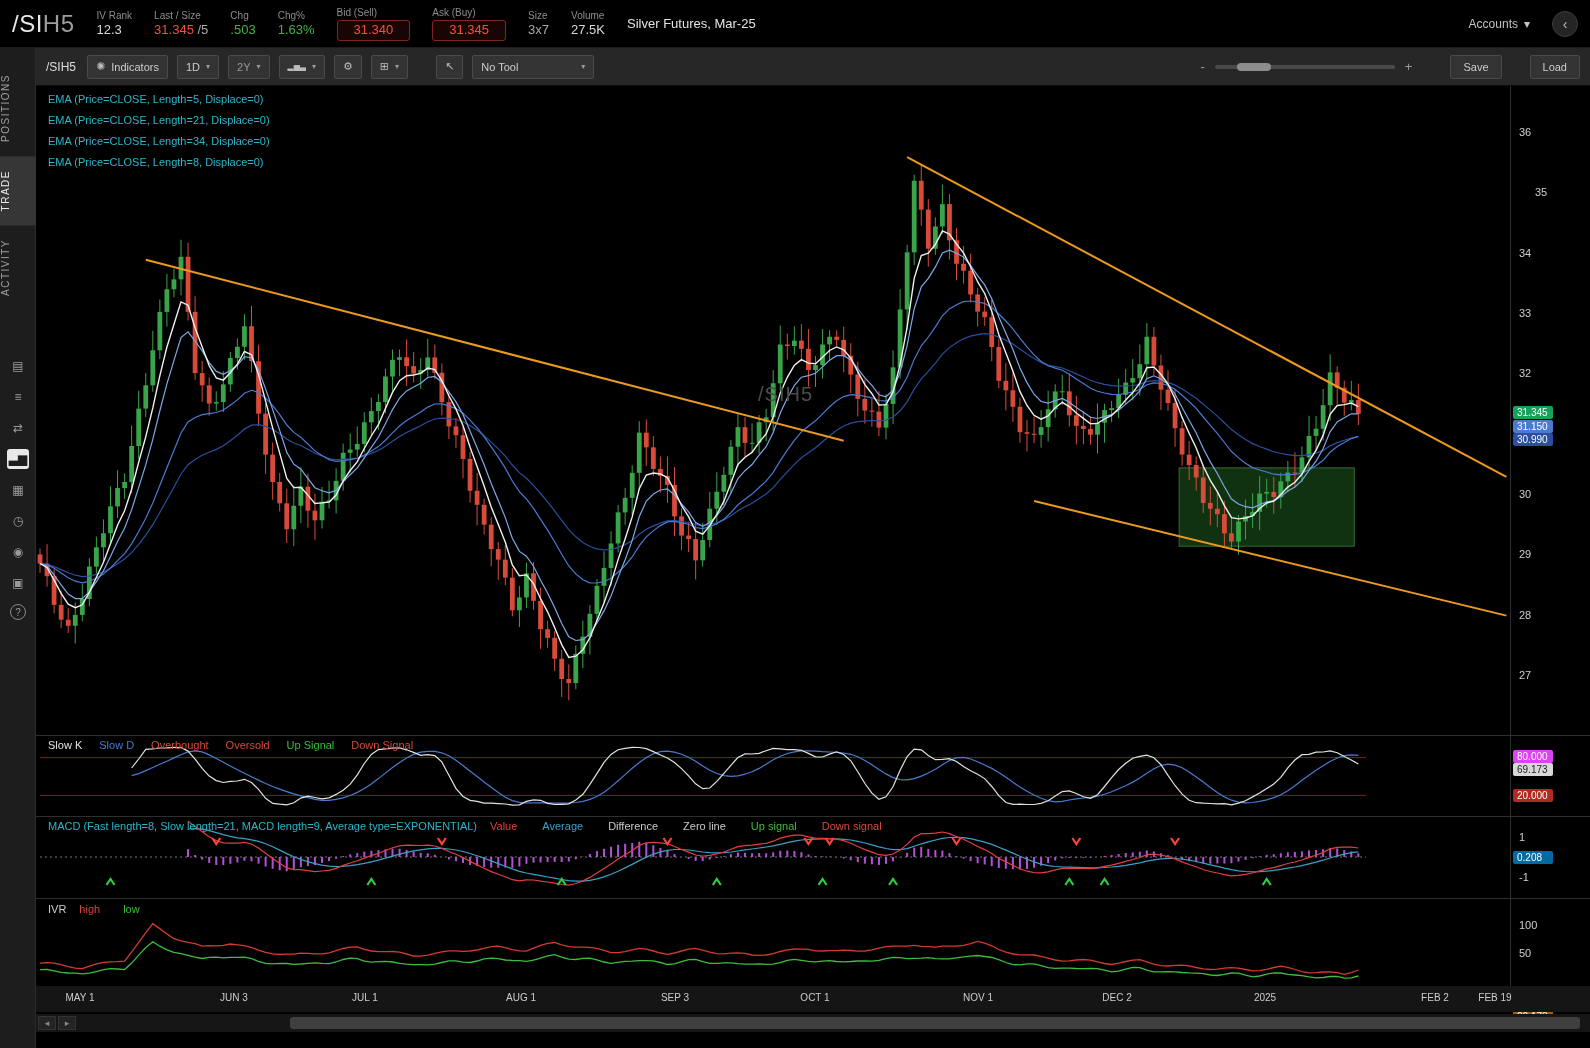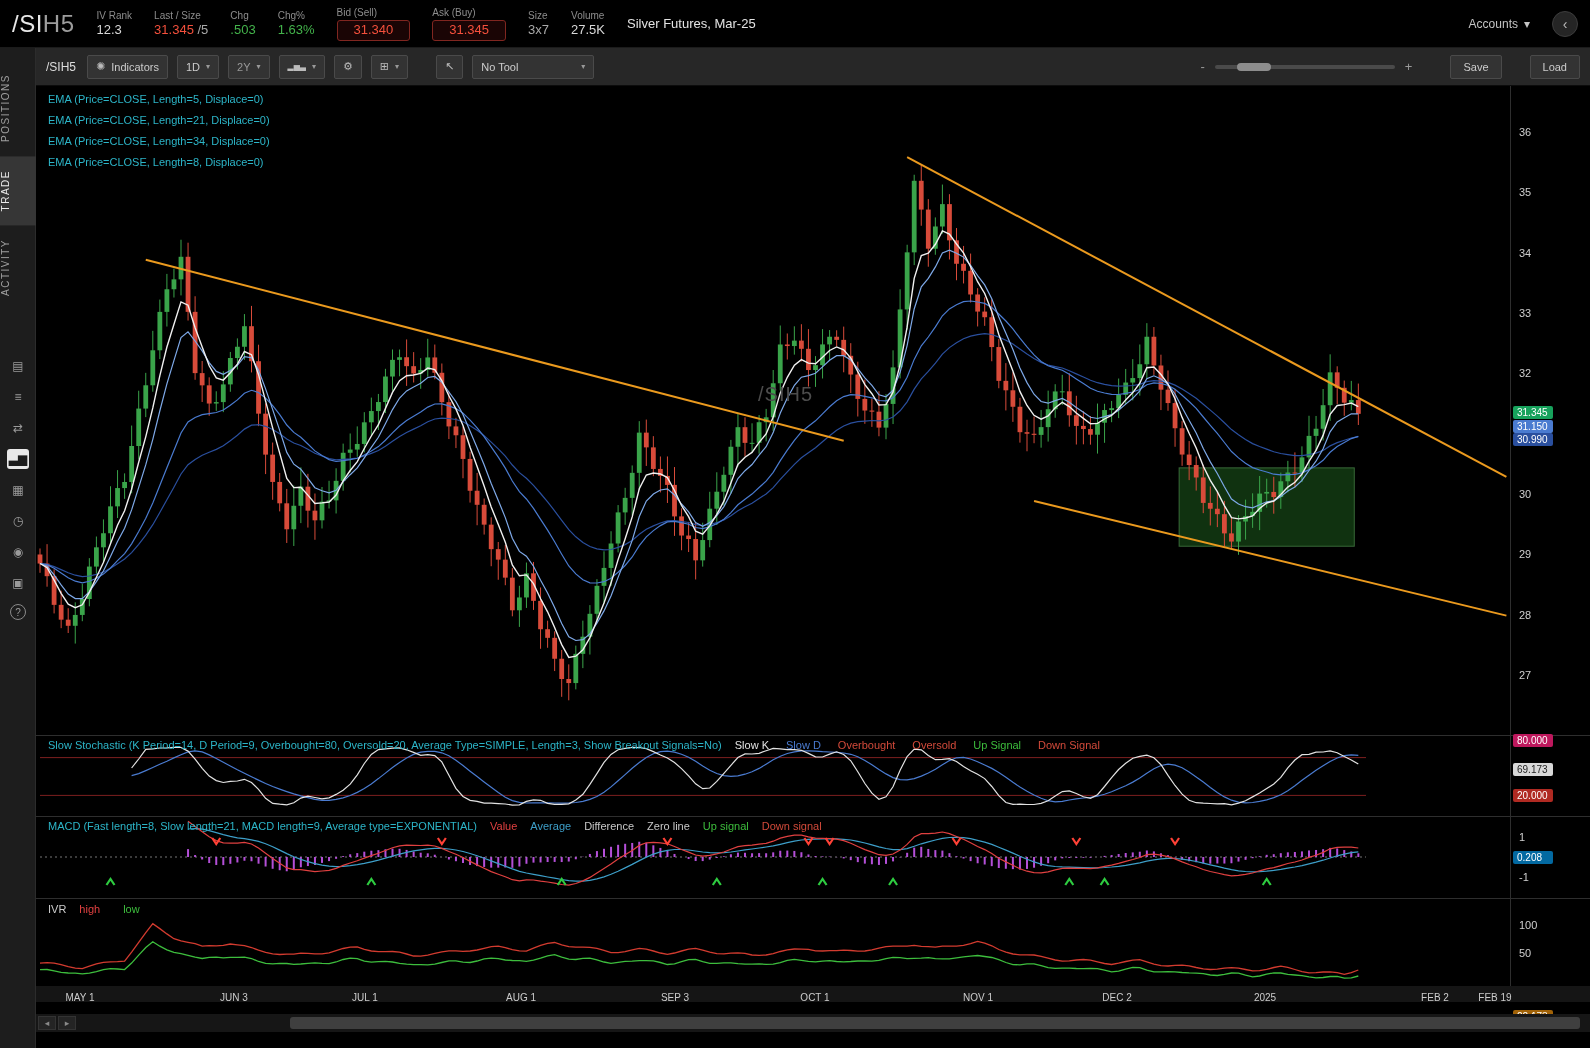--- a/index.html
+++ b/index.html
@@ -42,21 +42,21 @@
 .ztrack{width:180px;height:4px;background:#4a4a4a;border-radius:2px;position:relative;cursor:pointer}
 .zthumb{position:absolute;left:22px;top:-2px;width:34px;height:8px;background:#8d8d8d;border-radius:4px;cursor:pointer}
 .badge{position:absolute;left:3px;padding:1px 4px;font-size:10px;border-radius:2px;color:#fff;min-width:40px}
 .axlab{position:absolute;left:9px;font-size:11px;color:#cfcfcf}
 .ema-label{font-size:11px;color:#2cb5c8;line-height:21px;white-space:nowrap;cursor:pointer}
 .studyrow{position:absolute;display:flex;gap:13px;font-size:11px;white-space:nowrap;align-items:baseline}
 .studyttl{color:#2cb5c8;cursor:pointer}
 .watermark{position:absolute;left:758px;top:383px;font-size:20px;color:#4c4c4c;letter-spacing:1px}
 .divh{position:absolute;left:36px;width:1554px;height:1px;background:#2e2e2e}
 .divv{position:absolute;top:86px;width:1px;height:900px;background:#2e2e2e}
-#time-axis{position:absolute;left:36px;top:986px;width:1554px;height:16px;background:#151515}
+#time-axis{position:absolute;left:36px;top:986px;width:1554px;height:26px;background:#151515}
 .ttick{position:absolute;top:6px;transform:translateX(-50%);font-size:10px;color:#cccccc}
 #scrollbar{position:absolute;left:36px;top:1014px;width:1554px;height:18px;background:#161616}
 .sarrow{position:absolute;top:2px;width:18px;height:14px;color:#8a8a8a;font-size:9px;display:flex;
   align-items:center;justify-content:center;background:#242424;border:1px solid #333;cursor:pointer}
 .sthumb{position:absolute;left:254px;top:3px;width:1290px;height:12px;background:#3f3f3f;border-radius:3px;cursor:grab}
 svg{position:absolute;display:block}
 #right-axis{position:absolute;left:1510px;top:86px;width:80px;height:924px}
 </style>
 </head>
 <body>
@@ -756,33 +756,32 @@
 
 <div id="ema-labels" style="position:absolute;left:48px;top:89px">
     <div class="ema-label">EMA (Price=CLOSE, Length=5, Displace=0)</div>
     <div class="ema-label">EMA (Price=CLOSE, Length=21, Displace=0)</div>
     <div class="ema-label">EMA (Price=CLOSE, Length=34, Displace=0)</div>
     <div class="ema-label">EMA (Price=CLOSE, Length=8, Displace=0)</div>
   </div>
 <div class="watermark">/SIH5</div>
 
 <div class="studyrow" style="left:48px;top:739px">
-  <span class="studyttl">Slow Stochastic (K Period=14, D Period=9, Overbought=80, Oversold=20, Average Type=SIMPLE, Length=3, Show Breakout Signals=No)</span>
   <span id="stoch-legend" style="display:flex;gap:17px">
       <span style="color: rgb(226, 226, 226);">Slow K</span>
       <span style="color: rgb(74, 123, 208);">Slow D</span>
       <span style="color: rgb(210, 74, 58);">Overbought</span>
       <span style="color: rgb(210, 74, 58);">Oversold</span>
       <span style="color: rgb(61, 189, 61);">Up Signal</span>
       <span style="color: rgb(210, 74, 58);">Down Signal</span>
     </span>
 </div>
 <div class="studyrow" style="left:48px;top:820px">
   <span class="studyttl">MACD (Fast length=8, Slow length=21, MACD length=9, Average type=EXPONENTIAL)</span>
-  <span id="macd-legend" style="display:flex;gap:13px">
+  <span id="macd-legend" style="display:flex;gap:25px">
       <span style="color: rgb(224, 64, 64);">Value</span>
       <span style="color: rgb(61, 158, 200);">Average</span>
       <span style="color: rgb(200, 200, 200);">Difference</span>
       <span style="color: rgb(200, 200, 200);">Zero line</span>
       <span style="color: rgb(61, 189, 61);">Up signal</span>
       <span style="color: rgb(210, 74, 58);">Down signal</span>
     </span>
 </div>
 <div class="studyrow" style="left:48px;top:903px">
   <span style="color:#cccccc">IVR</span>
@@ -794,34 +793,34 @@
 
 <div class="divh" style="top:735px"></div>
 <div class="divh" style="top:816px"></div>
 <div class="divh" style="top:898px"></div>
 <div class="divh" style="top:986px"></div>
 <div class="divv" style="left:1510px"></div>
 
 <div id="right-axis">
   <div id="price-ticks">
       <div class="axlab" style="top: 40px;">36</div>
-      <div class="axlab" style="top: 100.33px;">35</div>
+      <div class="axlab" style="top: 100.33px; margin-left: 16px;">35</div>
       <div class="axlab" style="top: 160.66px;">34</div>
       <div class="axlab" style="top: 220.99px;">33</div>
       <div class="axlab" style="top: 281.32px;">32</div>
       <div class="axlab" style="top: 341.65px;">31</div>
       <div class="axlab" style="top: 401.98px;">30</div>
       <div class="axlab" style="top: 462.31px;">29</div>
       <div class="axlab" style="top: 522.64px;">28</div>
       <div class="axlab" style="top: 582.97px;">27</div>
     </div>
   <div class="badge" style="top:320px;background:#17a25c">31.345</div>
   <div class="badge" style="top:334px;background:#4a7bd0">31.150</div>
   <div class="badge" style="top:347px;background:#2a4f9e">30.990</div>
-  <div class="badge" style="top:648px;background:#be185d">80.000</div>
+  <div class="badge" style="top:664px;background:#d946ef">80.000</div>
   <div class="badge" style="top:677px;background:#d8d8d8;color:#222">69.173</div>
   <div class="badge" style="top:703px;background:#b02a22">20.000</div>
   <div class="axlab" style="top:745px">1</div>
   <div class="badge" style="top:765px;background:#0369a1">0.208</div>
   <div class="axlab" style="top:785px">-1</div>
   <div class="axlab" style="top:833px">100</div>
   <div class="axlab" style="top:861px">50</div>
   <div class="badge" style="top:924px;background:#a16207">22.173</div>
 </div>
 

